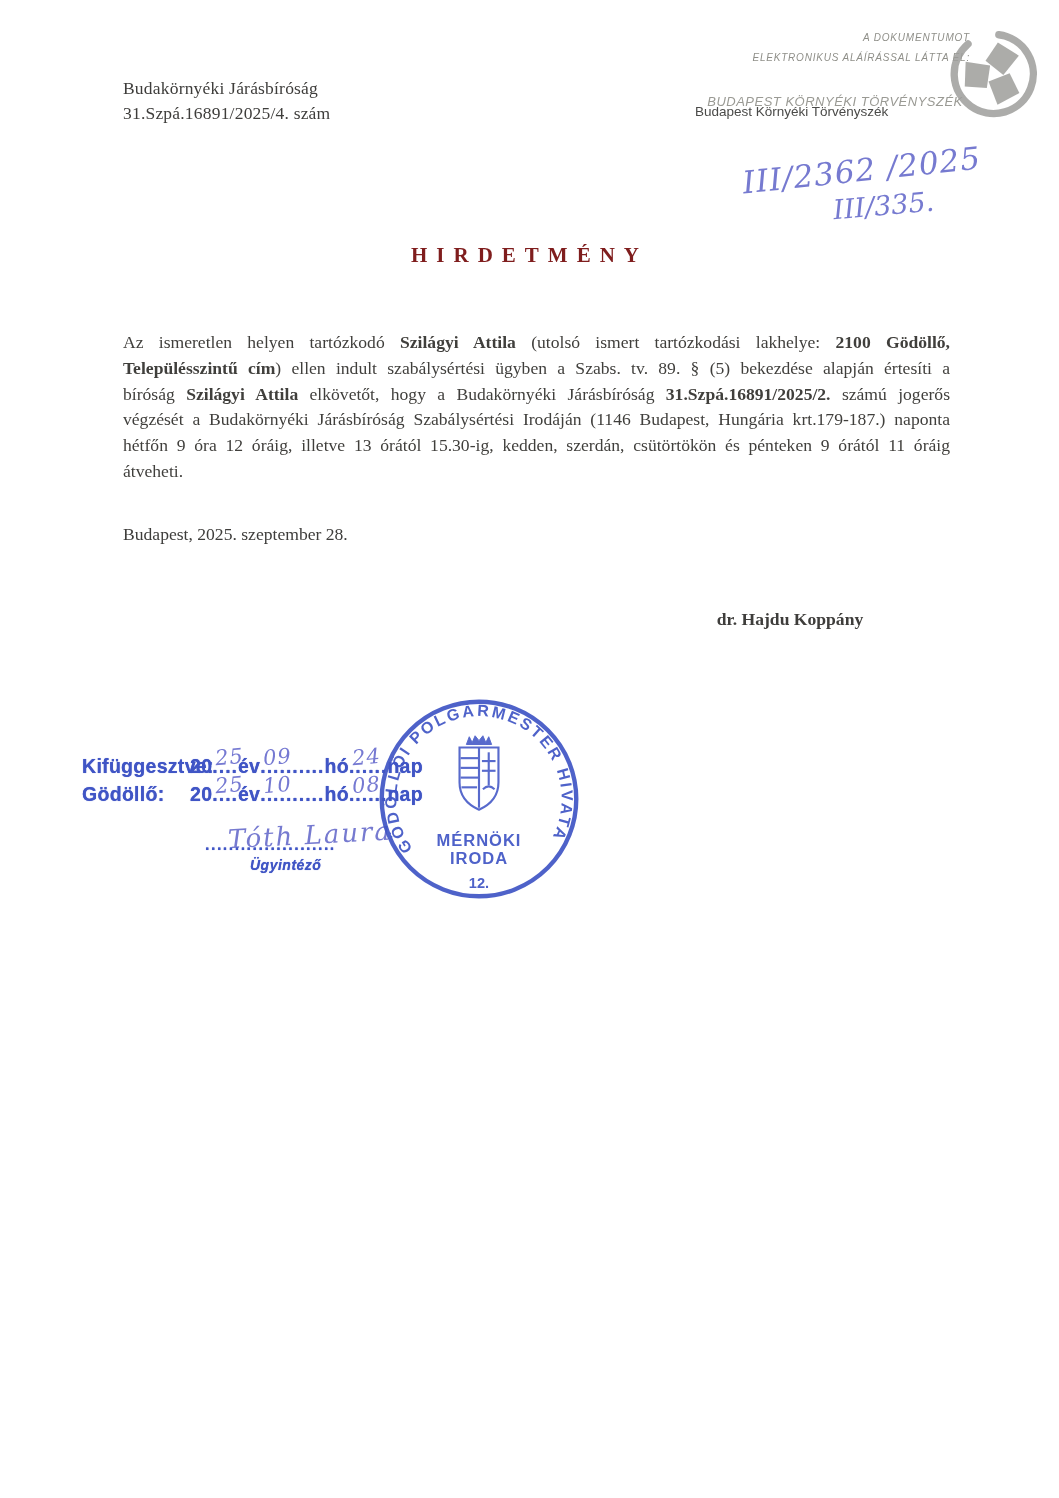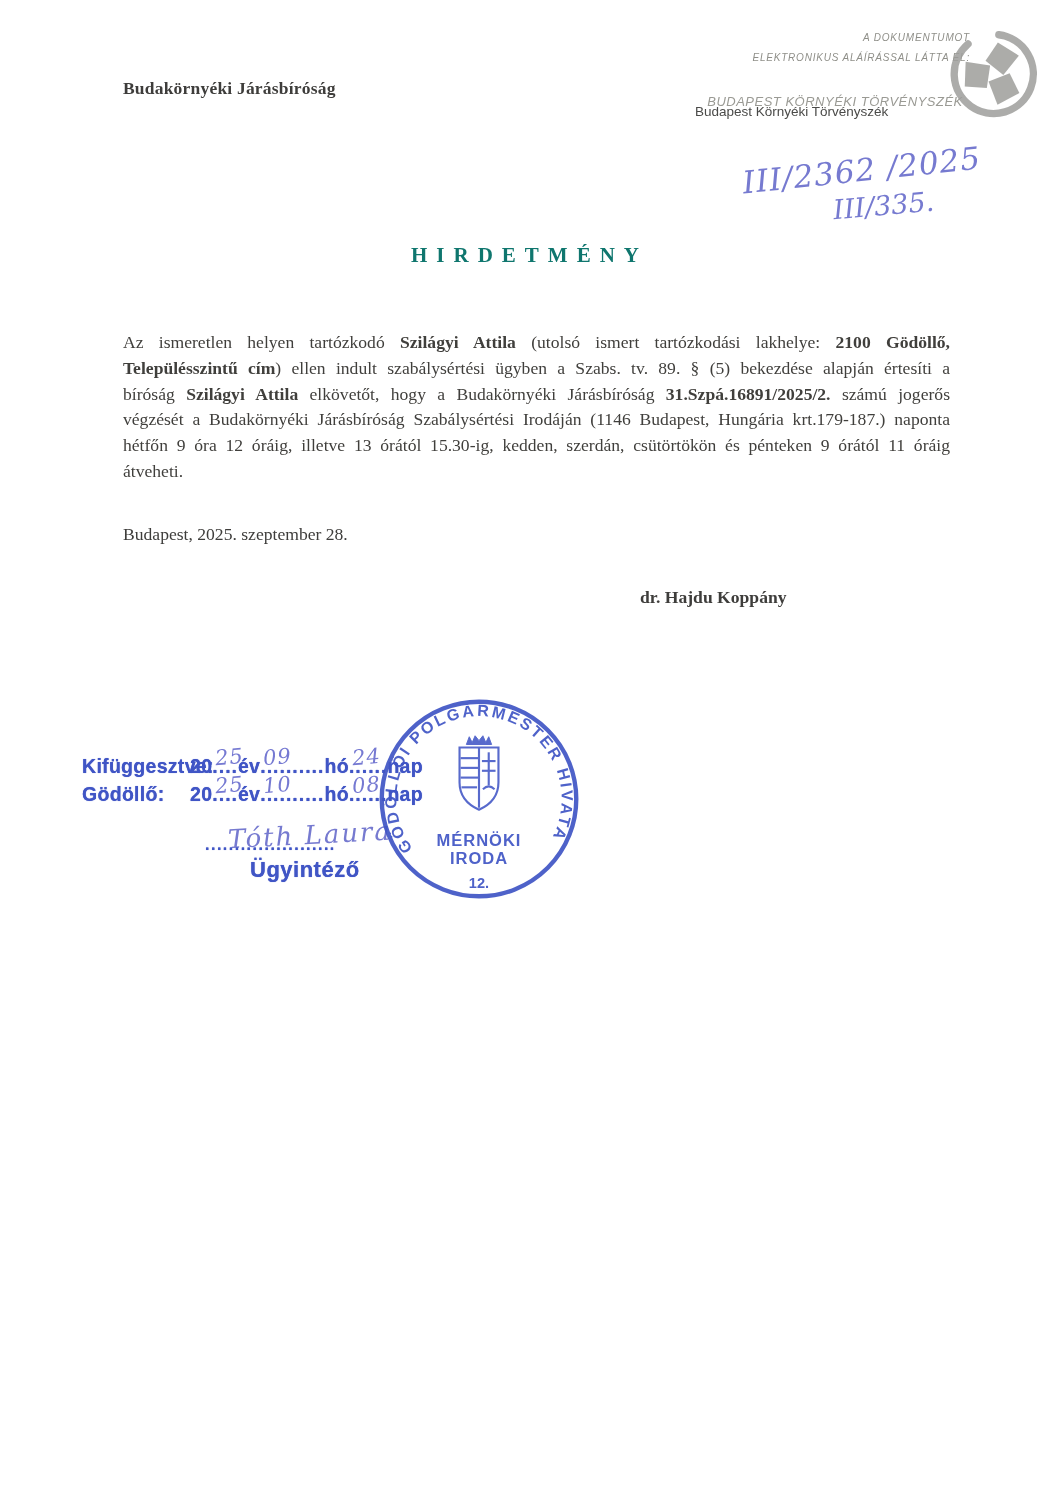--- a/index.html
+++ b/index.html
@@ -1,77 +1,78 @@
 <!DOCTYPE html>
 <html><head>
 <meta charset="utf-8">
 <style>
   * { margin:0; padding:0; box-sizing:border-box; }
   html,body { width:1059px; height:1498px; background:#ffffff; overflow:hidden; }
   body { font-family:"Liberation Serif", serif; color:#3e3d3b; position:relative; }
   .abs { position:absolute; }
 
   
-  .header-block { left:123px; top:76px; font-weight:bold; font-size:17.5px; line-height:25px; letter-spacing:0.2px; }
+  .header-block { left:123px; top:76px; font-weight:normal; font-size:17.5px; line-height:25px; letter-spacing:0.2px; }
 
   
   .esign { left:690px; top:28px; width:280px; text-align:right;
            font-family:"Liberation Sans", sans-serif; font-style:italic;
            color:#8f8f89; font-size:10px; line-height:20px; letter-spacing:0.8px; }
   .court-stamp-gray { left:700px; top:94px; width:270px; text-align:center;
            font-family:"Liberation Sans", sans-serif; font-style:italic;
            color:#9a9a94; font-size:13px; letter-spacing:0.5px; white-space:nowrap; }
   .court-name-dark { left:695px; top:104px; width:270px; text-align:left;
            font-family:"Liberation Sans", sans-serif;
            color:#4a4a48; font-size:13.5px; white-space:nowrap; }
   .logo-wrap { left:948px; top:28px; width:92px; height:92px; transform:rotate(7deg); }
 
   
   .hand { font-family:"DejaVu Serif", serif; font-style:italic; color:#767ad0; }
   .case-hand-1 { left:742px; top:152px; font-size:31px; transform:rotate(-6deg); letter-spacing:1px; }
   .case-hand-2 { left:833px; top:190px; font-size:27px; transform:rotate(-5deg); }
 
   
   .doc-title { left:0; top:243px; width:1059px; text-align:center;
-               font-weight:bold; font-size:21px; letter-spacing:9px; color:#0f766e; }
+               font-weight:bold; font-size:21px; letter-spacing:9px; color:#7f1d1d; }
 
   
   .body-par { left:123px; top:330px; width:827px; font-size:17.6px; line-height:25.8px;
               text-align:justify; color:#403f3c; word-spacing:2.5px; }
   .body-par .b { font-weight:bold; }
 
   .date-line { left:123px; top:524px; font-size:17.6px; }
 
-  .signer { left:640px; top:585px; width:300px; text-align:left; font-size:17.6px; line-height:25px; }
+  .signer { left:640px; top:607px; width:300px; text-align:center; font-size:17.6px; line-height:25px; }
   .signer .name { font-weight:bold; }
 
   
   .blue-print { font-family:"Liberation Sans", sans-serif; font-weight:bold; color:#4055c5;
                 text-shadow:0 0 0.7px #4055c5; }
   .post-row { left:82px; font-size:19.5px; letter-spacing:0.3px; white-space:nowrap; }
   .post-row-1 { top:755px; }
   .post-row-2 { top:783px; }
   .post-label { display:inline-block; width:108px; }
   .dg { position:relative; display:inline-block; letter-spacing:1px; }
   .dg .hand-num { position:absolute; top:-10px; left:3px; font-family:"DejaVu Serif", serif;
                   font-style:italic; font-weight:normal; font-size:21px; color:#7579d2;
                   text-shadow:none; transform:rotate(-5deg); }
 
   .sig-hand { left:228px; top:820px; font-size:26px; transform:rotate(-3deg); letter-spacing:2px; }
   .sig-dots { left:205px; top:836px; font-size:16px; letter-spacing:1.5px; }
-  .officer { left:250px; top:857px; font-size:22px; letter-spacing:0.5px; }
+  .officer { left:250px; top:857px; font-size:14px; letter-spacing:0.5px;font-style:italic; }
 
   
   .stamp-wrap { left:372px; top:692px; width:214px; height:214px; opacity:0.92; }
 </style>
 </head>
 <body>
 
 <div class="abs header-block">
   <div>Budakörnyéki Járásbíróság</div>
+  <div>31.Szpá.16891/2025/4. szám</div>
 </div>
 
 <div class="abs esign">
   <div>A DOKUMENTUMOT</div>
   <div>ELEKTRONIKUS ALÁÍRÁSSAL LÁTTA EL:</div>
 </div>
 <div class="abs court-stamp-gray">BUDAPEST KÖRNYÉKI TÖRVÉNYSZÉK</div>
 <div class="abs court-name-dark">Budapest Környéki Törvényszék</div>
 
 <div class="abs logo-wrap">

